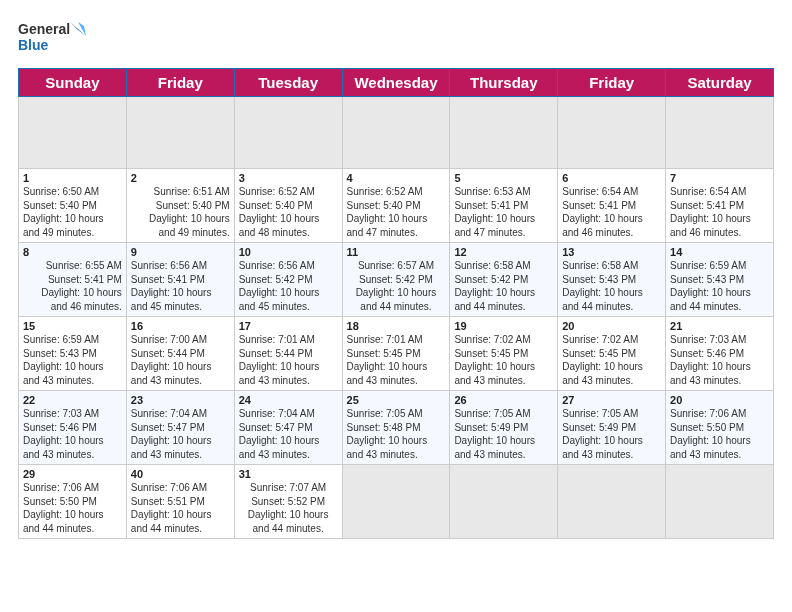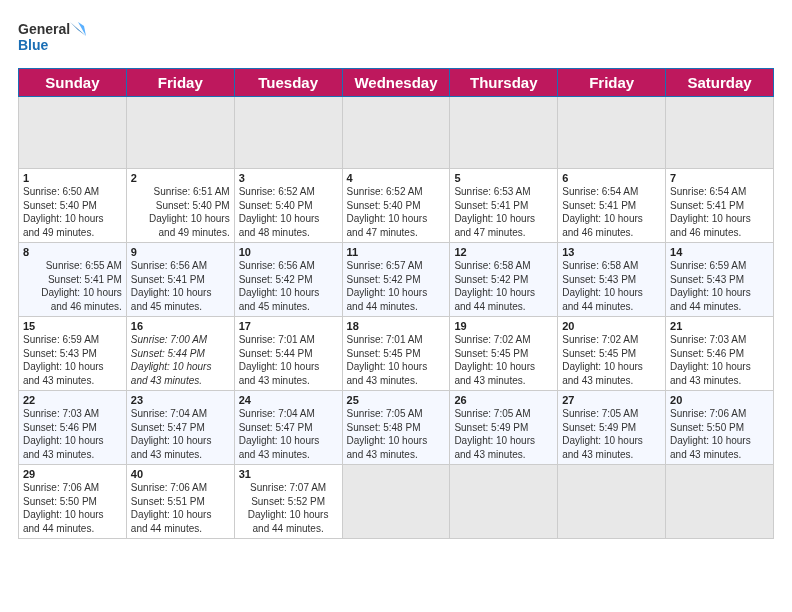--- a/index.html
+++ b/index.html
@@ -193,21 +193,21 @@
           </td>
           <td>
             <span class="day-num">10</span>
             <div class="day-info" style="white-space: pre-line;">Sunrise: 6:56 AM
 Sunset: 5:42 PM
 Daylight: 10 hours
 and 45 minutes.</div>
           </td>
           <td>
             <span class="day-num">11</span>
-            <div class="day-info" style="white-space: pre-line;">Sunrise: 6:57 AM
+            <div class="day-info" style="white-space: pre-line; text-align: center;">Sunrise: 6:57 AM
 Sunset: 5:42 PM
 Daylight: 10 hours
 and 44 minutes.</div>
           </td>
           <td>
             <span class="day-num">12</span>
             <div class="day-info" style="white-space: pre-line;">Sunrise: 6:58 AM
 Sunset: 5:42 PM
 Daylight: 10 hours
 and 44 minutes.</div>
@@ -230,21 +230,21 @@
         <tr>
           <td>
             <span class="day-num">15</span>
             <div class="day-info" style="white-space: pre-line;">Sunrise: 6:59 AM
 Sunset: 5:43 PM
 Daylight: 10 hours
 and 43 minutes.</div>
           </td>
           <td>
             <span class="day-num">16</span>
-            <div class="day-info" style="white-space: pre-line; font-style: italic;">Sunrise: 7:00 AM
+            <div class="day-info" style="white-space: pre-line;">Sunrise: 7:00 AM
 Sunset: 5:44 PM
 Daylight: 10 hours
 and 43 minutes.</div>
           </td>
           <td>
             <span class="day-num">17</span>
             <div class="day-info" style="white-space: pre-line;">Sunrise: 7:01 AM
 Sunset: 5:44 PM
 Daylight: 10 hours
 and 43 minutes.</div>

